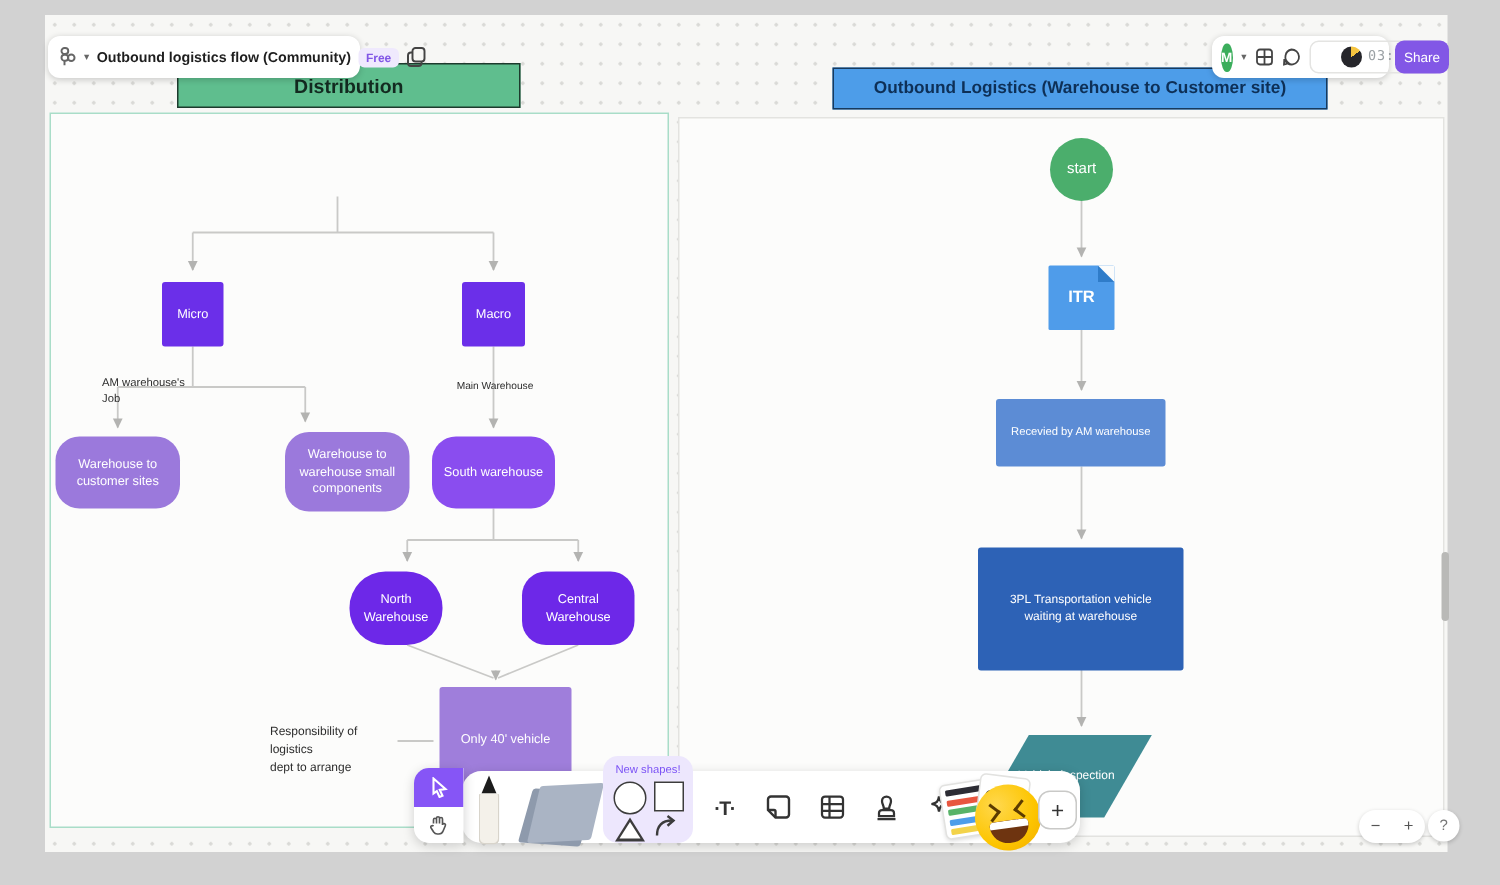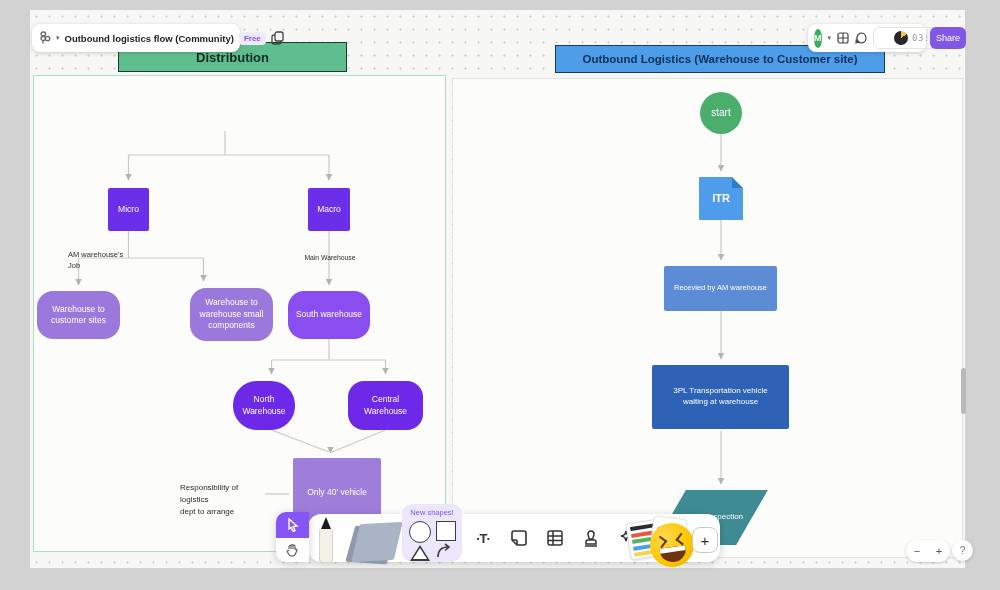--- a/index.html
+++ b/index.html
@@ -37,21 +37,21 @@
   .n-north   { left:203px; top:371px; width:62px;  height:49px; background:#6d28e8; border-radius:24px; font-size:8.5px; padding:0 24px; }
   .n-central { left:318px; top:371px; width:75px;  height:49px; background:#6d28e8; border-radius:16px; font-size:8.5px; padding:0 12px; }
   .n-only40  { left:263px; top:448px; width:88px;  height:70px; background:#9f7edb; border-radius:2px; font-size:8.5px; padding:0 8px; }
   .n-start   { left:670px; top:82px;  width:42px;  height:42px; background:#4bae6c; border-radius:50%; font-size:10px;text-align:right; }
   .n-itr     { left:669px; top:167px; width:44px;  height:43px; background:#4f9cea; border-radius:1px; font-size:11px; font-weight:bold; }
   .n-itr .fold { position:absolute; right:0; top:0; width:0; height:0;
     border-top:11px solid #fcfcfb; border-left:11px solid transparent; }
   .n-itr .fold2 { position:absolute; right:0; top:0; width:0; height:0;
     border-bottom:11px solid #2f7cc9; border-right:11px solid transparent; }
   .n-received{ left:634px; top:256px; width:113px; height:45px; background:#5c8cd5; border-radius:2px; font-size:7.5px; padding:0 8px; }
-  .n-3pl     { left:622px; top:355px; width:137px; height:64px; background:#2d62b6; border-radius:2px; font-size:8px; padding:0 12px; }
+  .n-3pl     { left:622px; top:355px; width:137px; height:82px; background:#2d62b6; border-radius:2px; font-size:8px; padding:0 12px; }
   .n-inspect { left:640px; top:480px; width:82px;  height:55px; background:#3f8b94; font-size:8px;
     transform:skewX(-30deg); }
   .n-inspect .unskew { transform:skewX(30deg); width:100%; text-align:center; }
 
   .anno { position:absolute; color:#2d2d2d; z-index:3; white-space:pre-line; }
   .a-amjob { left:38px; top:240px; width:82px; text-align:left; font-size:7.5px; line-height:1.4; }
   .a-mainwh{ left:270px; top:244px; width:60px; text-align:center; font-size:6.8px; }
   .a-resp  { left:150px; top:472px; width:88px; text-align:left; font-size:8px; line-height:1.5; }
 
   .scroll-thumb { position:absolute; left:931px; top:358px; width:5px; height:46px;

